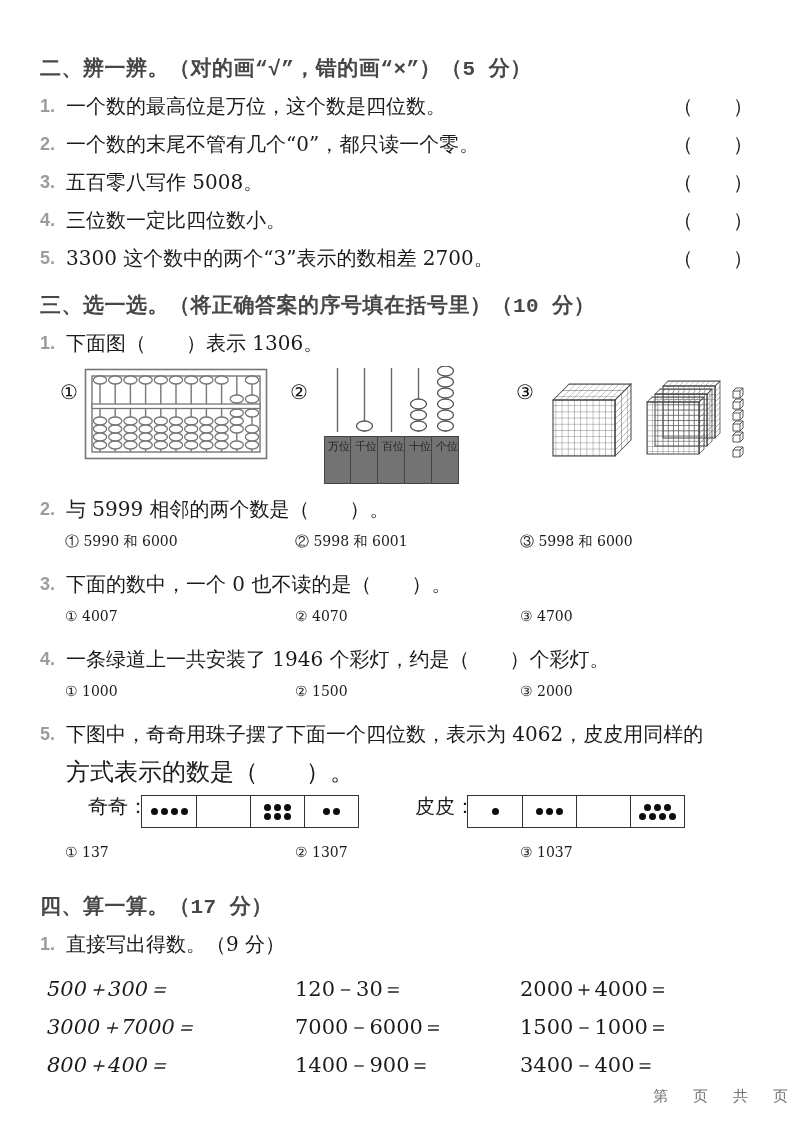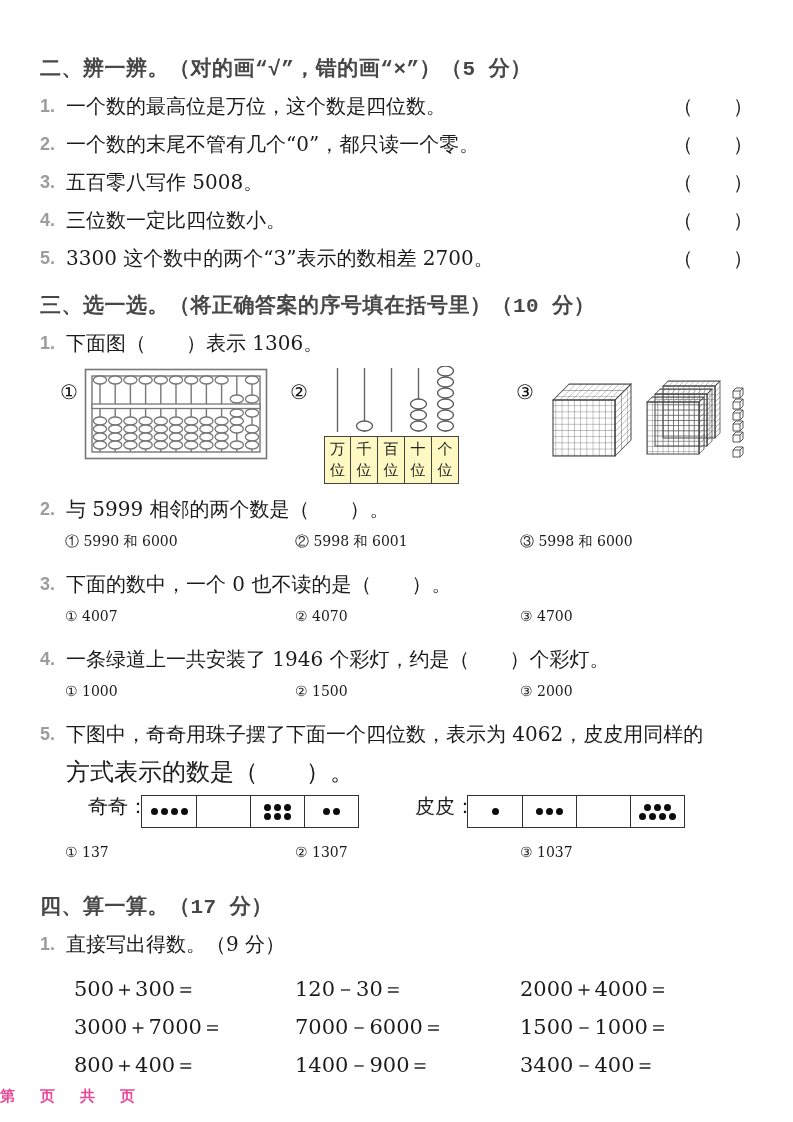--- a/index.html
+++ b/index.html
@@ -35,49 +35,49 @@
   .fig1-label { left:20px; top:14px; }
   .fig2-label { left:250px; top:14px; }
   .fig3-label { left:476px; top:14px; }
   .abacus-wrap { position:absolute; left:44px; top:2px; }
   .rods-wrap { position:absolute; left:284px; top:0; width:137px; }
   .blocks-wrap { position:absolute; left:503px; top:2px; }
 
   .pv-row { display:flex; width:136px; }
   .pv-cell {
     width:27px; height:48px; border:1px solid #444; border-left:none;
-    font-size:15px; line-height:1.4; text-align:center; padding-top:2px;
-    word-break:break-all; color:#222; background:#fef9c3;
+    font-size:11px; line-height:1.4; text-align:right; padding-top:2px;
+    word-break:break-all; color:#222; background:#737373;
   }
   .pv-cell:first-child { border-left:1px solid #444; }
 
   .opt-row { position:relative; height:37px; font-size:14px; }
   .opt-row .opt { position:absolute; top:5px; white-space:nowrap; }
   .opt.c0 { left:25px; } .opt.c1 { left:255px; } .opt.c2 { left:480px; }
 
   .bead-row { position:relative; height:44px; margin:2px 0 2px; font-size:20px; }
   .bead-label { position:absolute; top:0; white-space:nowrap; }
   .bead-box { position:absolute; top:2px; display:flex; border:1.5px solid #333; background:#fff; }
   .bead-cell {
     width:54px; height:31px; border-left:1.5px solid #333;
     display:flex; flex-direction:column; justify-content:center; align-items:center; gap:2px;
   }
   .bead-cell:first-child { border-left:none; }
   .dot-row { display:flex; gap:3px; }
   .dot { width:7px; height:7px; border-radius:50%; background:#0d0d0d; }
 
   .math-row { position:relative; height:38px; font-size:21px; }
   .math-row .prob { position:absolute; top:6px; white-space:nowrap; }
-  .math-row .prob.c0 { left:34px; } .math-row .prob.c1 { left:255px; } .math-row .prob.c2 { left:480px; }
+  .math-row .prob.c0 { left:7px;font-style:italic; } .math-row .prob.c1 { left:255px; } .math-row .prob.c2 { left:480px; }
   .math-row.first { margin-top:6px; }
 
   .footer {
-    position:absolute; left:0; right:0; bottom:16px; text-align:left;
-    font-family:"Liberation Sans", sans-serif; font-weight:bold;
-    font-size:15px; color:#ec4899; letter-spacing:5px;
+    position:absolute; left:0; right:0; bottom:16px; text-align:right;
+    font-family:"Liberation Sans", sans-serif; font-weight:normal;
+    font-size:15px; color:#737373; letter-spacing:5px;
   }
 </style>
 </head>
 <body>
 
 <div class="page">
   <div class="content">
 
     <div class="sec-title">二、辨一辨。（对的画“√”，错的画“×”）（5 分）</div>
 

